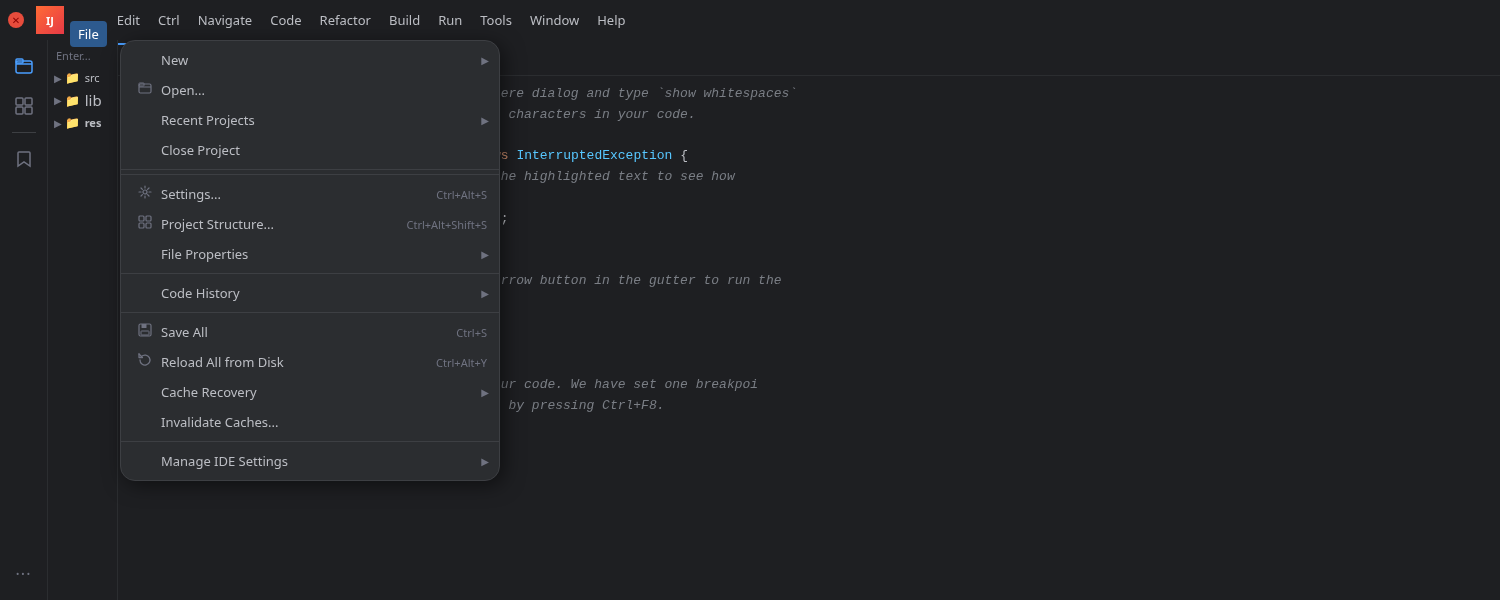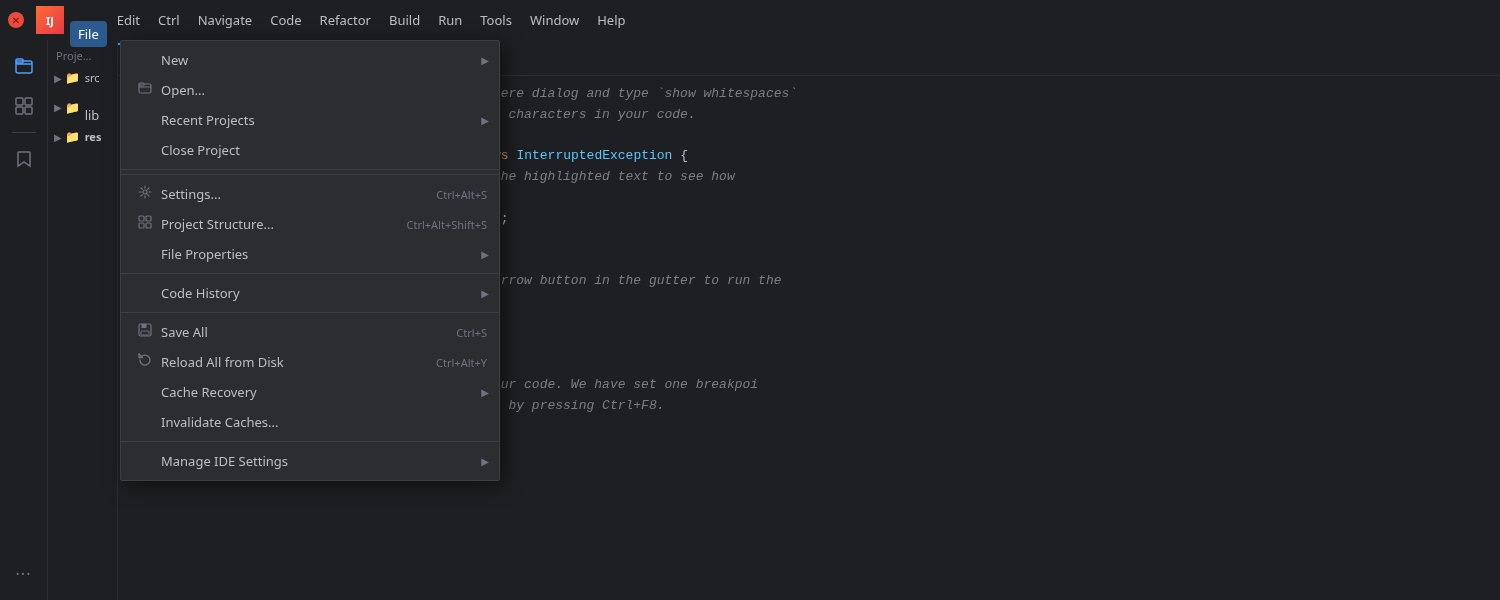--- a/index.html
+++ b/index.html
@@ -190,21 +190,21 @@
     .code-throws { color: #cf8e6d; }
     .code-exception { color: #57c7ff; }
 
     
     .file-menu {
       position: fixed;
       top: 40px;
       left: 120px;
       background: #2b2d30;
       border: 1px solid #3d3f43;
-      border-radius: 2px;
+      border-radius: 15px;
       width: 380px;
       box-shadow: 4px 4px 20px rgba(0,0,0,0.5);
       z-index: 200;
       padding: 4px 0;
     }
     .menu-entry {
       display: flex;
       align-items: center;
       padding: 6px 12px 6px 16px;
       cursor: pointer;
@@ -289,30 +289,30 @@
       <svg width="20" height="20" viewBox="0 0 20 20" fill="none">
         <path d="M5 3h10a1 1 0 011 1v13l-6-4-6 4V4a1 1 0 011-1z" stroke="#6f7280" stroke-width="1.5" fill="none"></path>
       </svg>
     </div>
     <div class="sidebar-icon sidebar-icon-bottom" style="margin-top:auto;">
       <span style="font-size:16px;letter-spacing:1px;color:#6f7280;">···</span>
     </div>
   </div>
 
   <div class="project-panel">
-    <div class="project-title">Proje...</div>
+    <div class="project-title">Enter...</div>
     <div class="project-tree-item">
       <span class="chevron">▶</span>
       <span style="font-size:12px;">📁</span>
       <span style="font-size:11px;">src</span>
     </div>
     <div class="project-tree-item">
       <span class="chevron">▶</span>
       <span style="font-size:12px;">📁</span>
-      <span style="font-size:13px;margin-top:16px;">lib</span>
+      <span style="font-size:15px;">lib</span>
     </div>
     <div class="project-tree-item">
       <span class="chevron">▶</span>
       <span style="font-size:12px;">📁</span>
       <span style="font-size:11px;font-weight:bold;">res</span>
     </div>
   </div>
 
   <div class="content-area">
 

